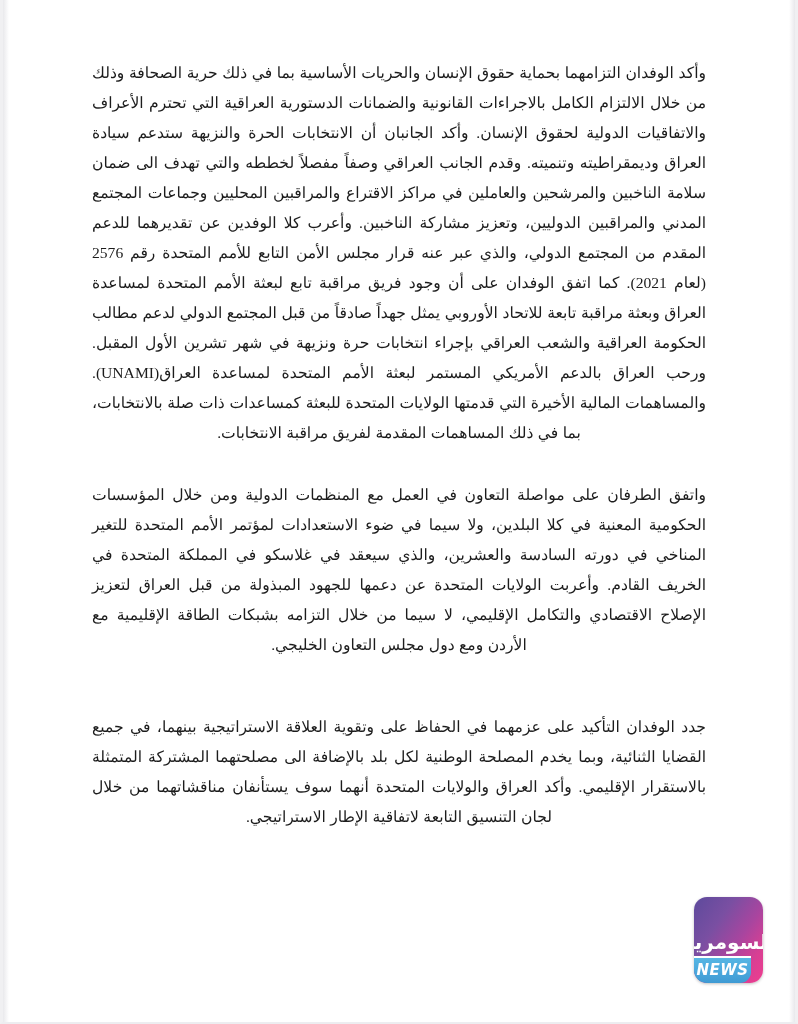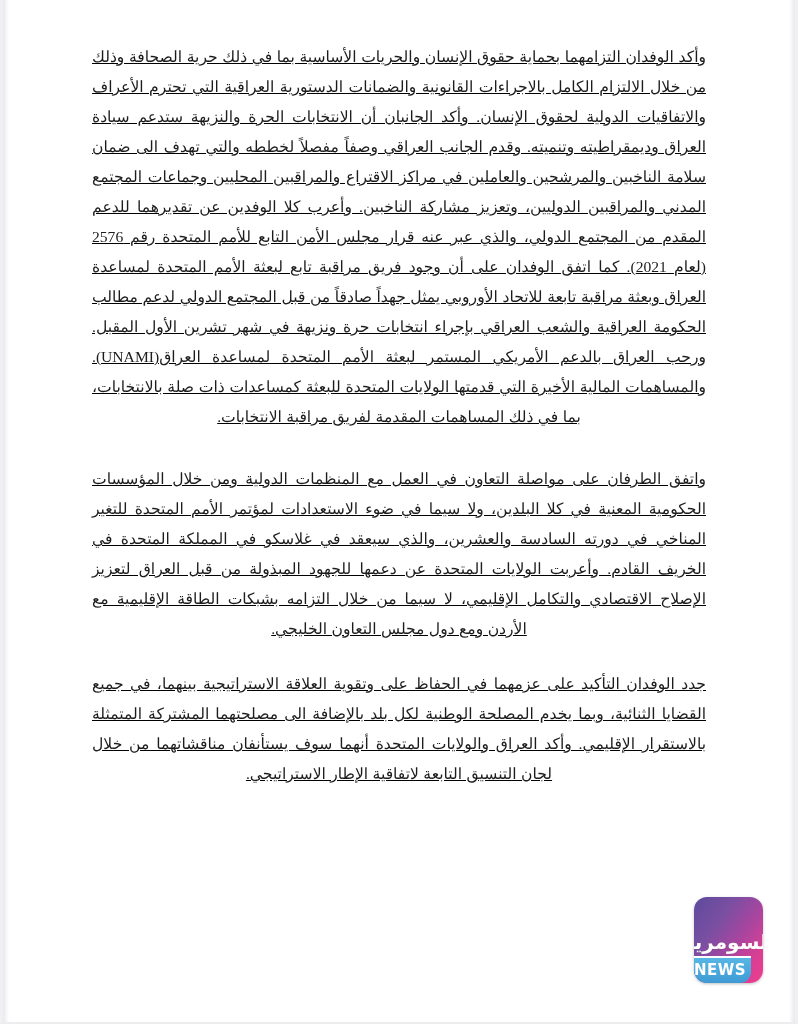--- a/index.html
+++ b/index.html
@@ -39,41 +39,40 @@
     content: "";
     position: absolute;
     right: 0; top: 0; bottom: 0;
     width: 6px;
     background: linear-gradient(to left, #e9e9ec, rgba(255,255,255,0));
     pointer-events: none;
   }
 
   #content {
     position: absolute;
-    top: 42px;
+    top: 58px;
     right: 89px;
     left: 89px;
     width: auto;
-    text-decoration: underline;
   }
 
   .para {
     direction: rtl;
     text-align: justify;
     text-align-last: center;
     font-size: 15.6px;
     line-height: 30px;
     color: #1c1c1c;
     margin: 0 0 30px 0;
     word-spacing: 0.5px;
     font-family: "Liberation Serif", "DejaVu Serif", serif;
   }
 
   .para.p1 { margin-bottom: 32px; }
-  .para.p2 { margin-bottom: 25px; }
+  .para.p2 { margin-bottom: 52px; }
   .para.p3 { margin-bottom: 16px; }
 
   
   #logo {
     position: absolute;
     left: 691px;
     top: 897px;
     width: 69px;
     height: 86px;
     border-radius: 13px;
@@ -109,20 +108,22 @@
     position: absolute;
     left: 0;
     right: 12px;
     bottom: 0;
     height: 25px;
     background: linear-gradient(to bottom, #57b6e3 0%, #4aa8dd 55%, #3f9ad3 100%);
     border-top: 2px solid #ffffff;
     border-radius: 0 0 11px 11px;
     display: flex;
     align-items: center;
+    justify-content: center;
+    font-style: italic;
   }
 
   #logo-news {
     color: #ffffff;
     font-family: "DejaVu Sans", sans-serif;
     font-weight: bold;
     font-size: 15px;
     letter-spacing: 0.5px;
     line-height: 1;
     direction: ltr;

